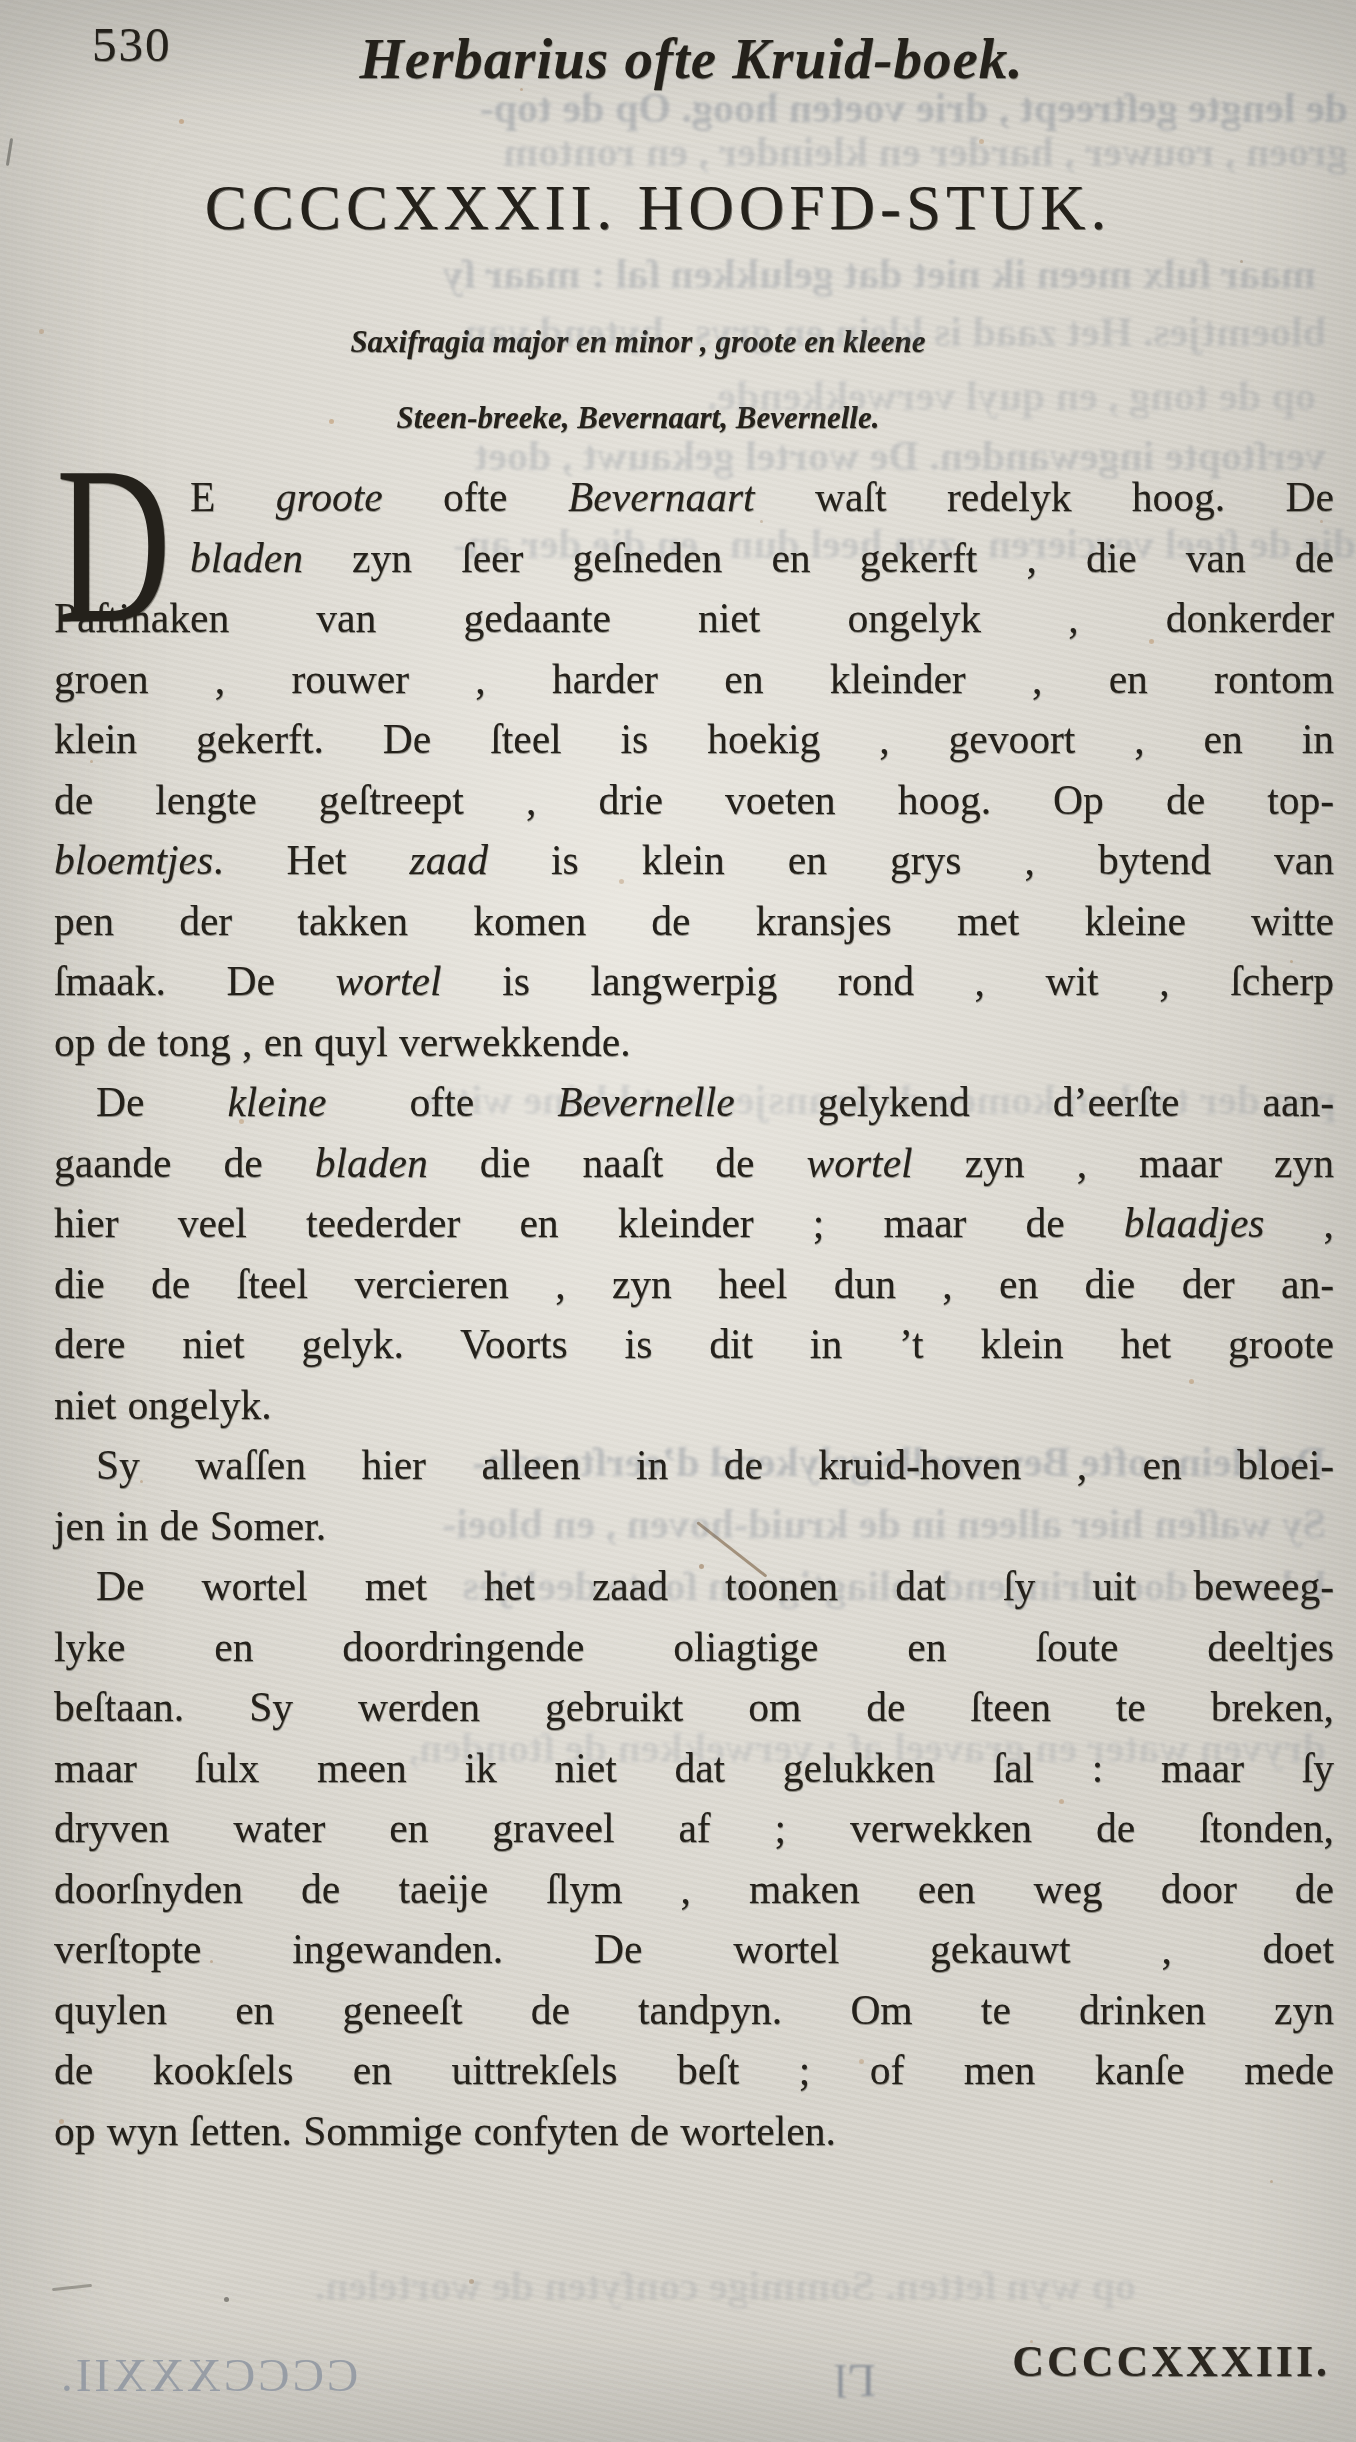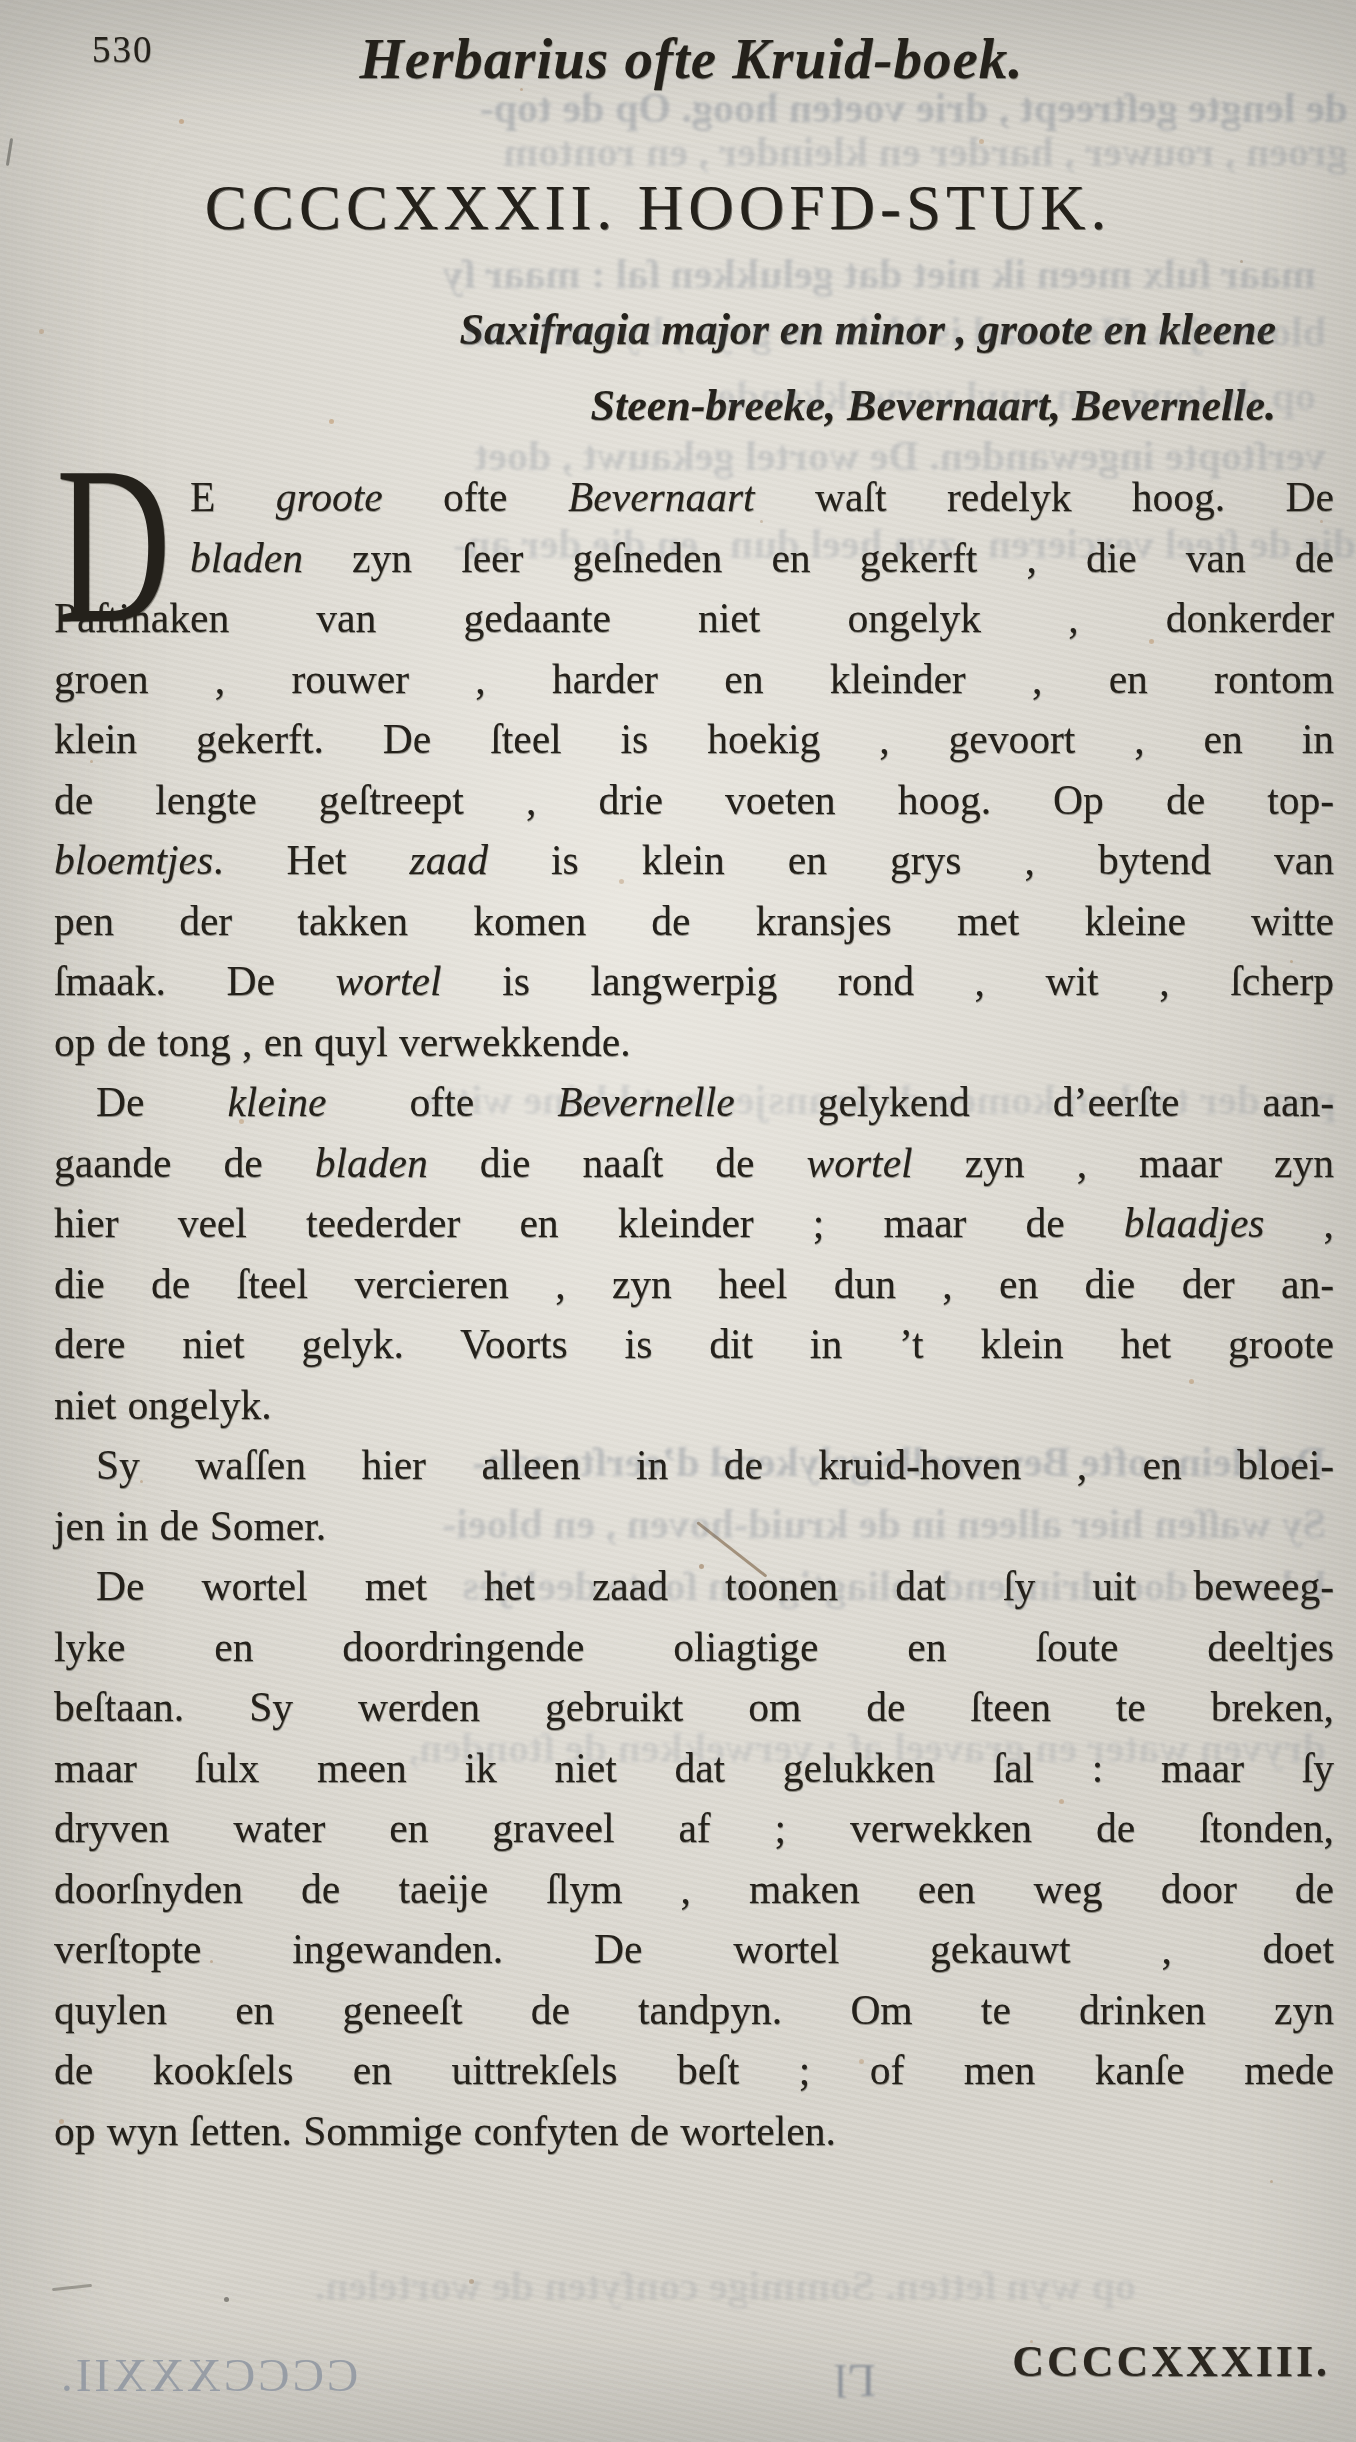--- a/index.html
+++ b/index.html
@@ -9,28 +9,28 @@
     color:#24211b;
     background-color:#d7d4cc;
     background-image:
       radial-gradient(ellipse at 46% 38%, rgba(249,247,241,.55), rgba(0,0,0,0) 62%),
       linear-gradient(180deg, rgba(130,130,126,.14), rgba(0,0,0,0) 5%, rgba(0,0,0,0) 95%, rgba(130,130,126,.10)),
       repeating-linear-gradient(13deg, rgba(255,255,255,.05) 0 3px, rgba(118,112,102,.035) 3px 6px);
     box-shadow:inset 0 0 140px 30px rgba(100,100,96,.20);
   }
   
   .ink{ text-shadow:.5px .5px .7px rgba(32,28,20,.45); }
-  .hdr-num{ position:absolute; left:92px; top:28px; font-size:37px; letter-spacing:2px; }
+  .hdr-num{ position:absolute; left:92px; top:16px; font-size:49px; letter-spacing:2px; }
   .hdr-title{ position:absolute; left:51%; top:26px; transform:translateX(-50%);
     font-style:italic; font-weight:bold; font-size:57px; letter-spacing:1px; white-space:nowrap;}
   .chap-title{ position:absolute; left:0; right:40px; top:172px; text-align:center;
     font-size:63px; letter-spacing:5px; white-space:nowrap;
     text-shadow:.9px .7px 0 rgba(30,27,21,.55);}
-  .chap-sub{ position:absolute; left:0; right:80px; top:292px; text-align:right;
-    font-style:italic; font-weight:bold; font-size:44px; line-height:76px;}
+  .chap-sub{ position:absolute; left:0; right:80px; top:304px; text-align:center;
+    font-style:italic; font-weight:bold; font-size:31px; line-height:76px;}
   .body-text{ position:absolute; left:54px; right:22px; top:467px; font-size:41.5px; z-index:2;}
   .l{ height:60.5px; line-height:60.5px; white-space:normal; word-spacing:.02em;}
   .l.j{ text-align:justify; text-align-last:justify; }
   .l.dc{ padding-left:136px; }
   .l.in{ padding-left:42px; }
   .it{ font-style:italic; }
   .dropcap{ position:absolute; left:2px; top:-34px; font-size:224px; line-height:1;
     transform:scale(.71,1); transform-origin:top left; z-index:2;
     text-shadow:1px 1px 1px rgba(30,27,20,.5);}
   .catchword{ position:absolute; right:26px; top:2336px; font-size:44px; font-weight:bold;

